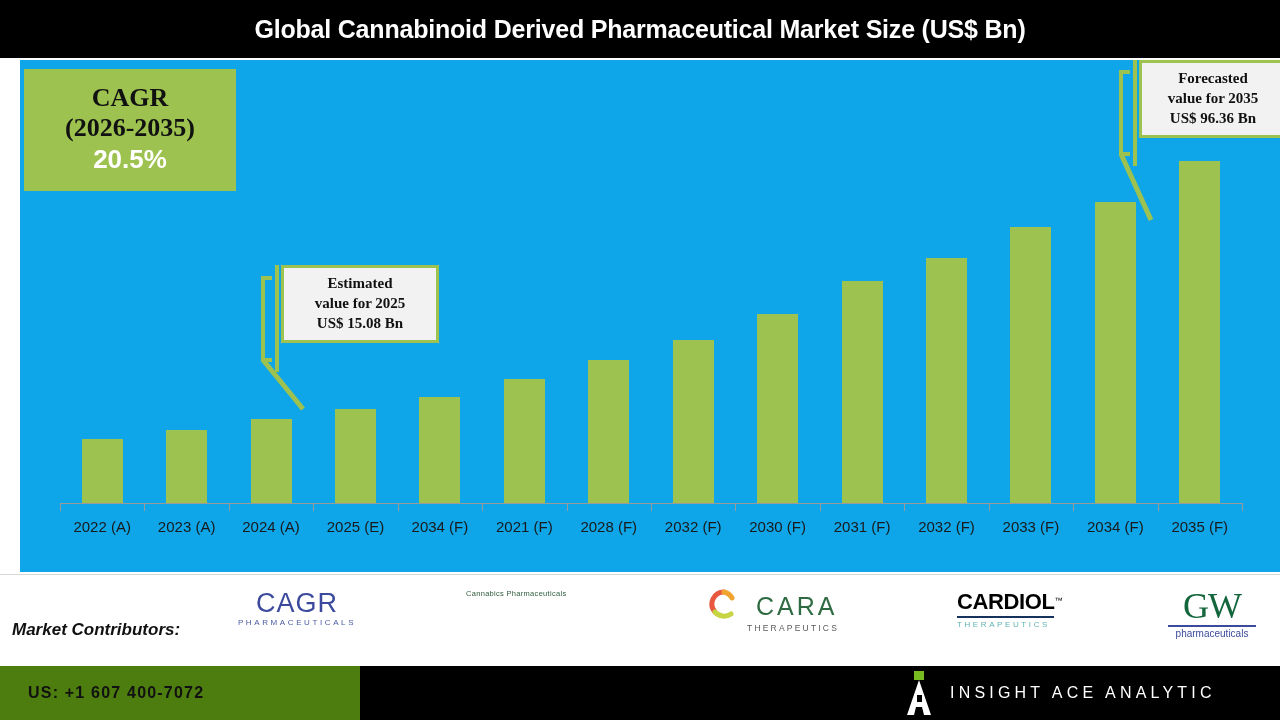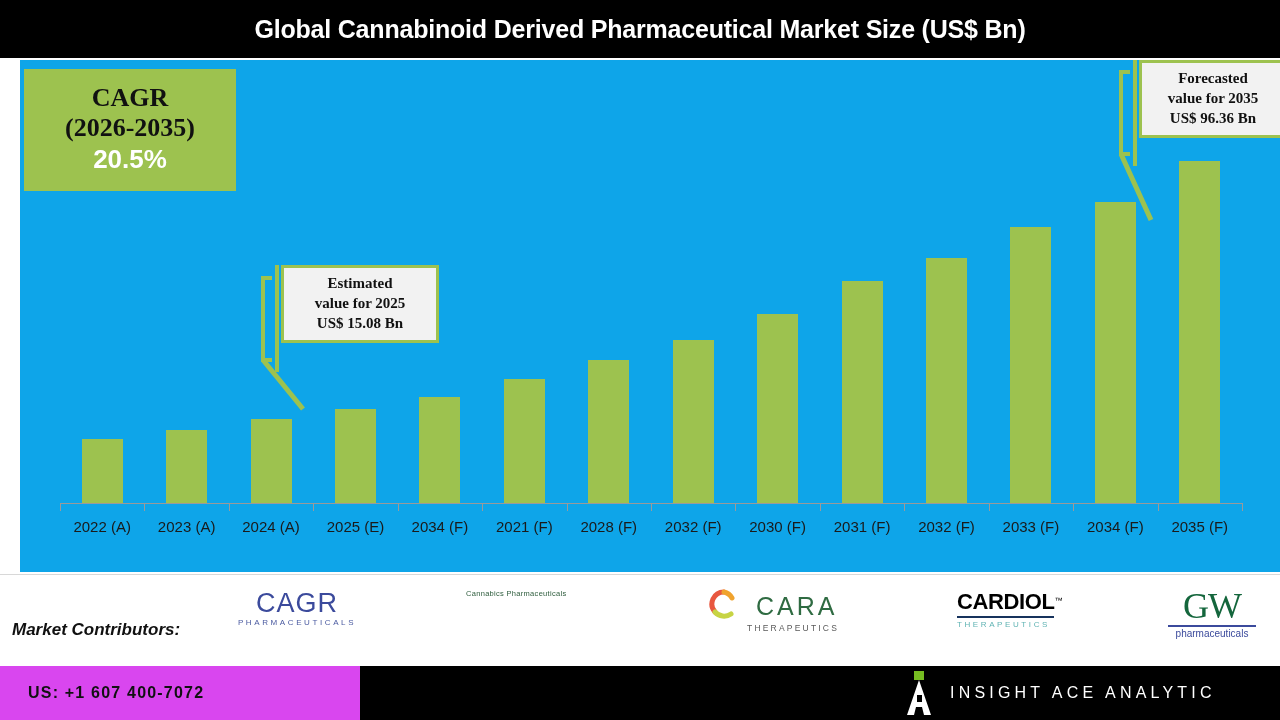--- a/index.html
+++ b/index.html
@@ -205,21 +205,21 @@
 
   
   .footer {
     position: absolute;
     left: 0; top: 666px; width: 1280px; height: 54px;
     background: #000000;
   }
   .footer-phone-bg {
     position: absolute; left: 0; top: 0;
     width: 360px; height: 54px;
-    background: #d946ef;
+    background: #4d7c0f;
     display: flex; align-items: center;
   }
   .footer-phone {
     margin-left: 28px;
     font-size: 16px; font-weight: bold; color: #111111;
     letter-spacing: 1.2px;
     font-family: "Liberation Sans", sans-serif;
   }
   .footer-brand {
     position: absolute; left: 902px; top: 0; height: 54px;

